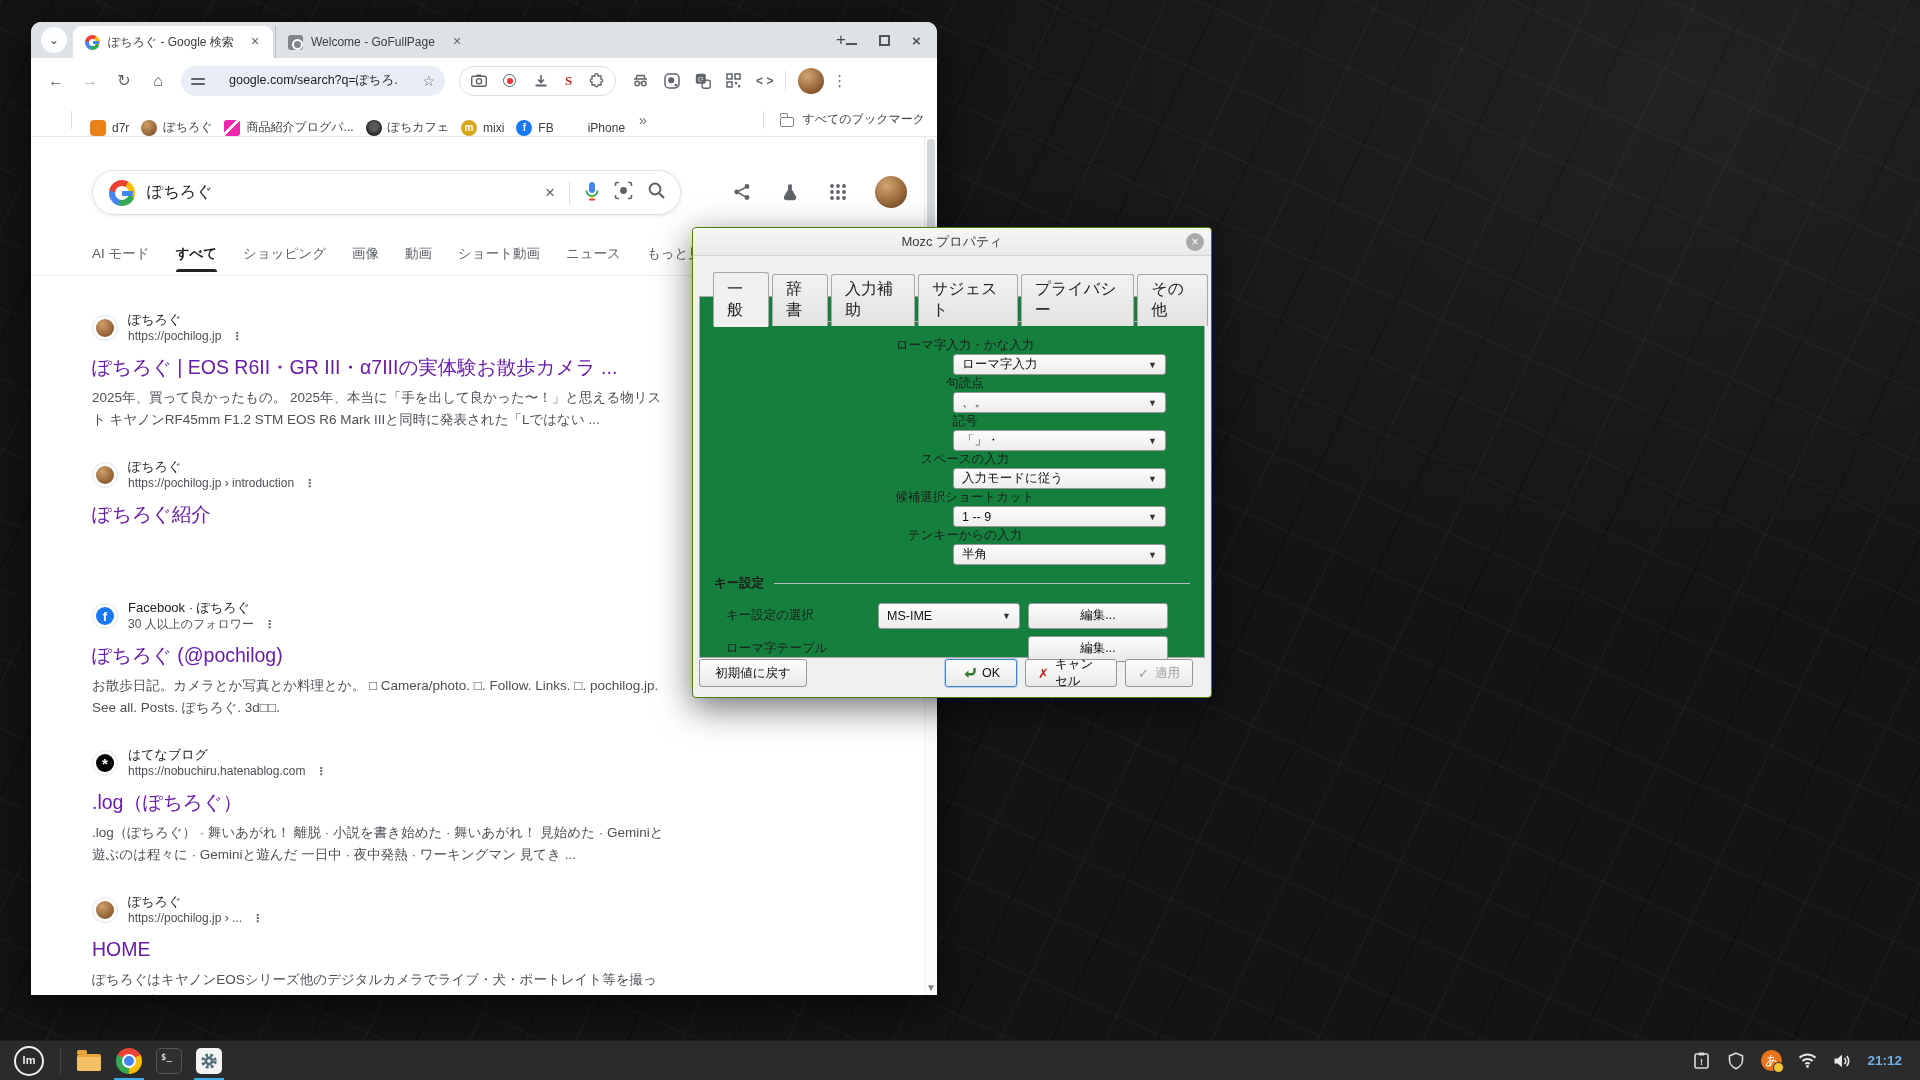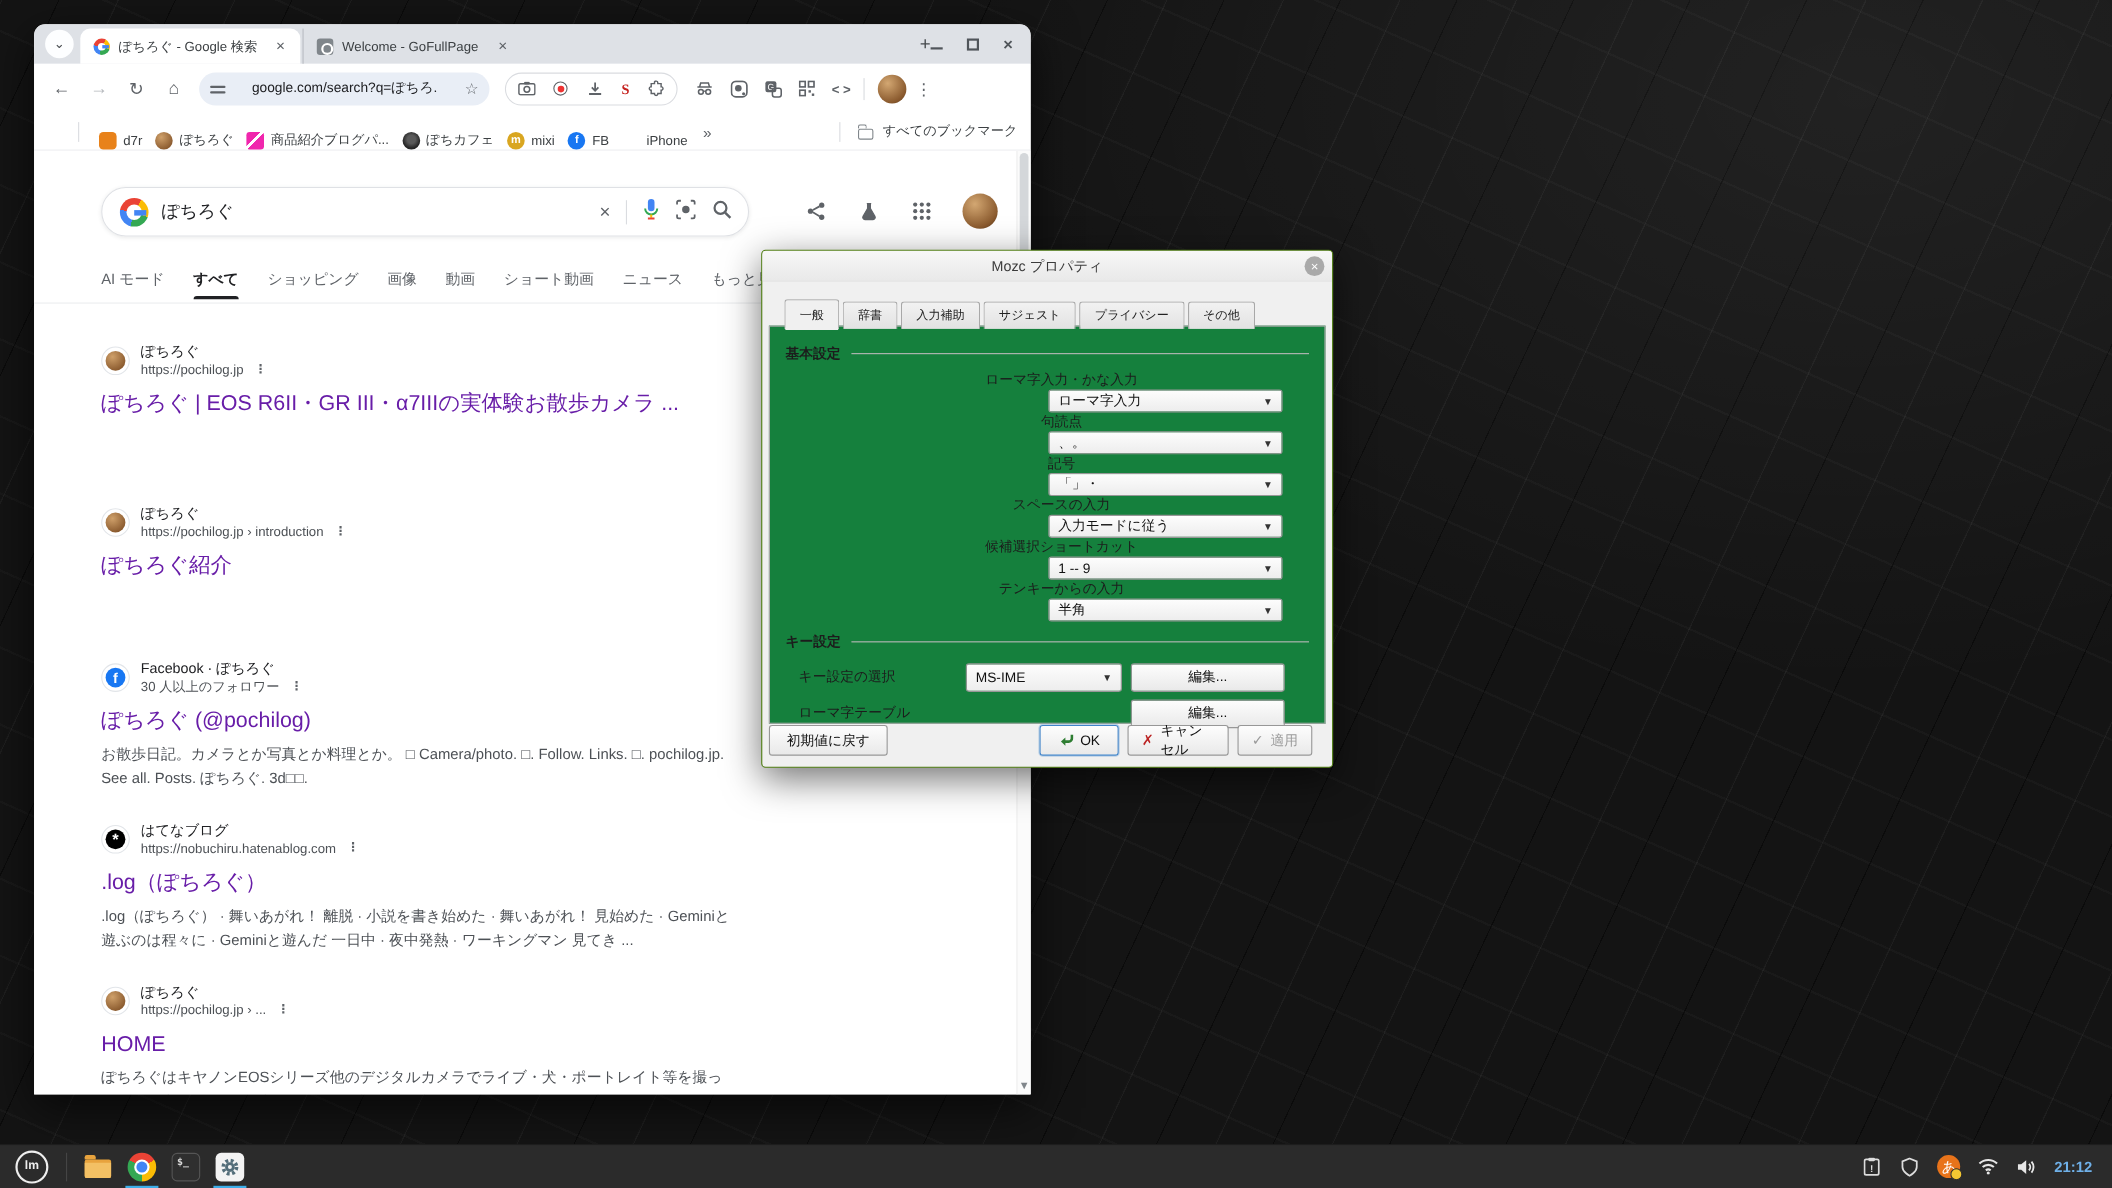--- a/index.html
+++ b/index.html
@@ -139,21 +139,21 @@
 
   
   .mozc{ position:absolute; left:692px; top:227px; width:520px; height:471px; background:#f0f0f0;
     border:1px solid #4d7c0f; border-radius:4px; box-shadow:0 10px 34px rgba(0,0,0,.55);}
   .m-title{ height:28px; display:flex; align-items:center; justify-content:center; position:relative;
     background:linear-gradient(#f7f7f7,#e9e9e9); border-bottom:1px solid #d5d5d5; border-radius:4px 4px 0 0;
     font-size:13px; color:#3b3b3b;}
   .m-close{ position:absolute; right:7px; top:5px; width:18px; height:18px; border-radius:50%; background:#a9a9a9;
     color:#fff; font-size:12px; line-height:18px; text-align:center;}
   .m-tabs{ position:absolute; left:20px; top:46px; display:flex; z-index:2;}
-  .mtab{ font-size:11px; color:#222; background:linear-gradient(#f2f2f2,#e2e2e2); border:1px solid #a8a8a8;
+  .mtab{ font-size:16px; color:#222; background:linear-gradient(#f2f2f2,#e2e2e2); border:1px solid #a8a8a8;
     border-bottom:none; border-radius:3px 3px 0 0; padding:4px 13px 5px; margin-right:3px;}
   .mtab[data-active="true"]{ background:#f0f0f0; padding-top:6px; margin-top:-2px; position:relative;}
   .mtab[data-active="true"]::after{content:"";position:absolute;left:0;right:0;bottom:-1px;height:2px;background:#f0f0f0;}
   .m-panel{ position:absolute; left:6px; right:6px; top:68px; height:362px; border:1px solid #a8a8a8;
     background:#15803d; padding:14px 0 12px 0;}
   .m-group{ display:flex; align-items:center; gap:10px; padding:0 14px; height:20px; margin-bottom:6px;}
   .m-group-label{ font-size:12.5px; font-weight:bold; color:#1c1c1c; white-space:nowrap;}
   .m-group-line{ flex:1; height:1px; background:#b9b9b9;}
   .m-row{ height:38px; display:flex; align-items:center; padding-left:26px;flex-direction:column;}
   .m-label{ font-size:12.5px; color:#1c1c1c;}
@@ -459,20 +459,21 @@
             </span>
             <span>
               <div class="r-site">ぽちろぐ</div>
               <div class="r-url">
                 <span>https://pochilog.jp</span>
                 <span class="r-kebab">⋮</span>
               </div>
             </span>
           </div>
           <div class="r-title">ぽちろぐ | EOS R6II・GR III・α7IIIの実体験お散歩カメラ ...</div>
+          <div class="r-snippet">2025年、買って良かったもの。 2025年、本当に「手を出して良かった〜！」と思える物リスト キヤノンRF45mm F1.2 STM EOS R6 Mark IIIと同時に発表された「Lではない ...</div>
         </div>
 
         <div class="result">
           <div class="r-head">
             <span class="r-fav">
               <span class="rf" data-fav="dog">
                 <span></span>
               </span>
             </span>
             <span>

